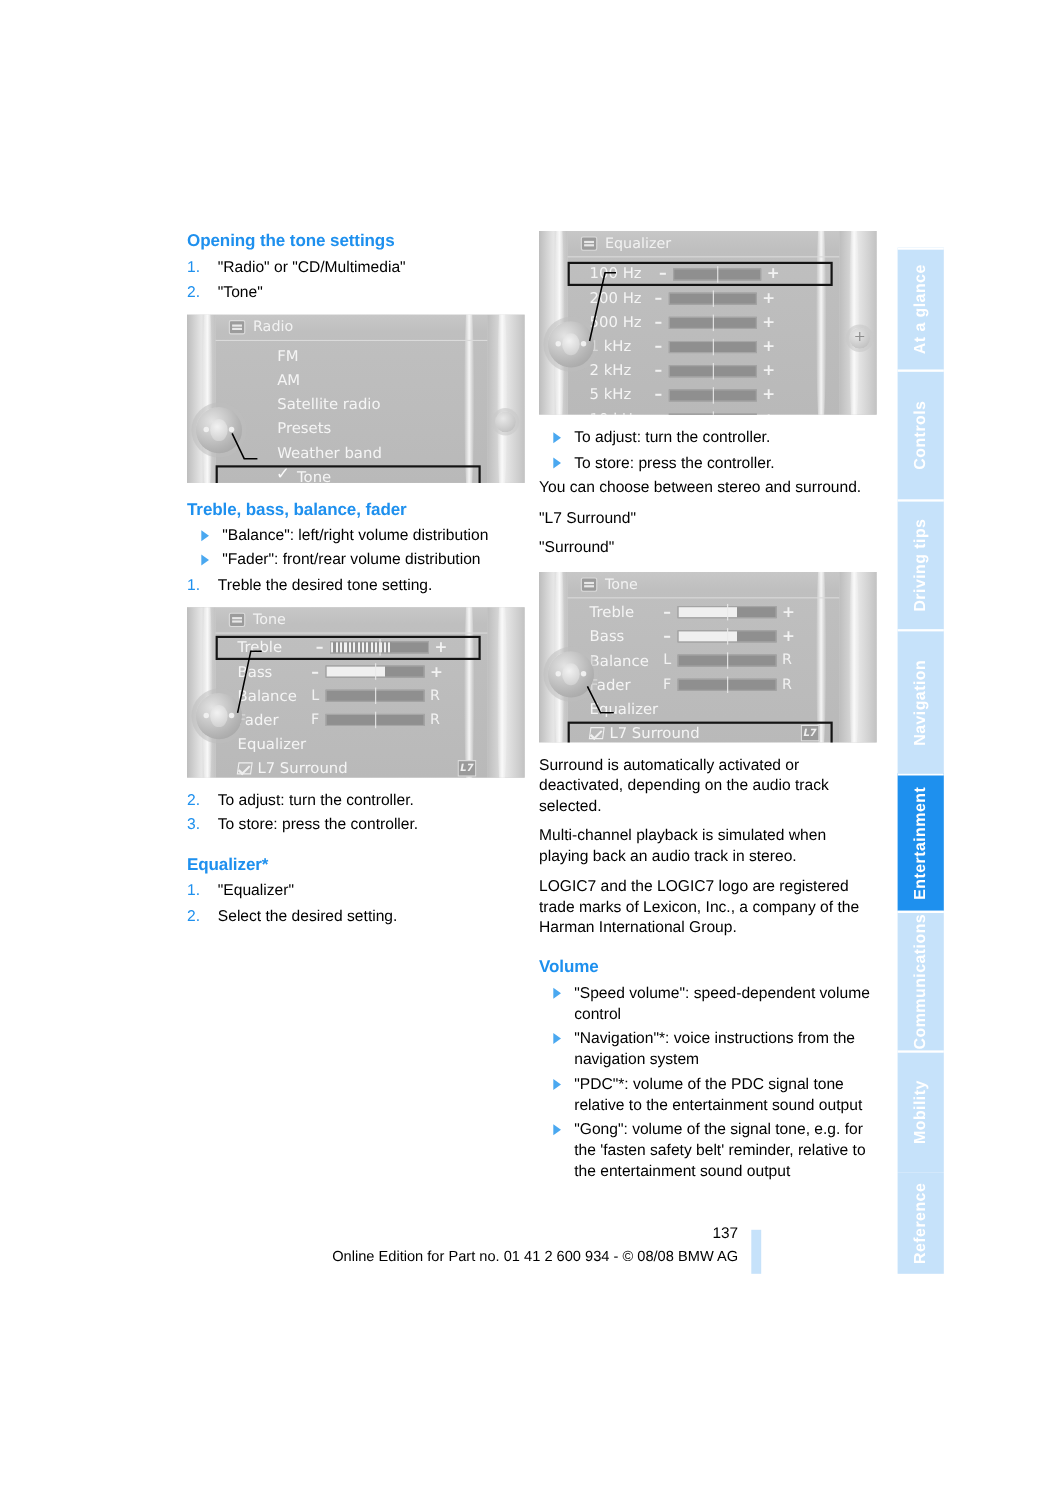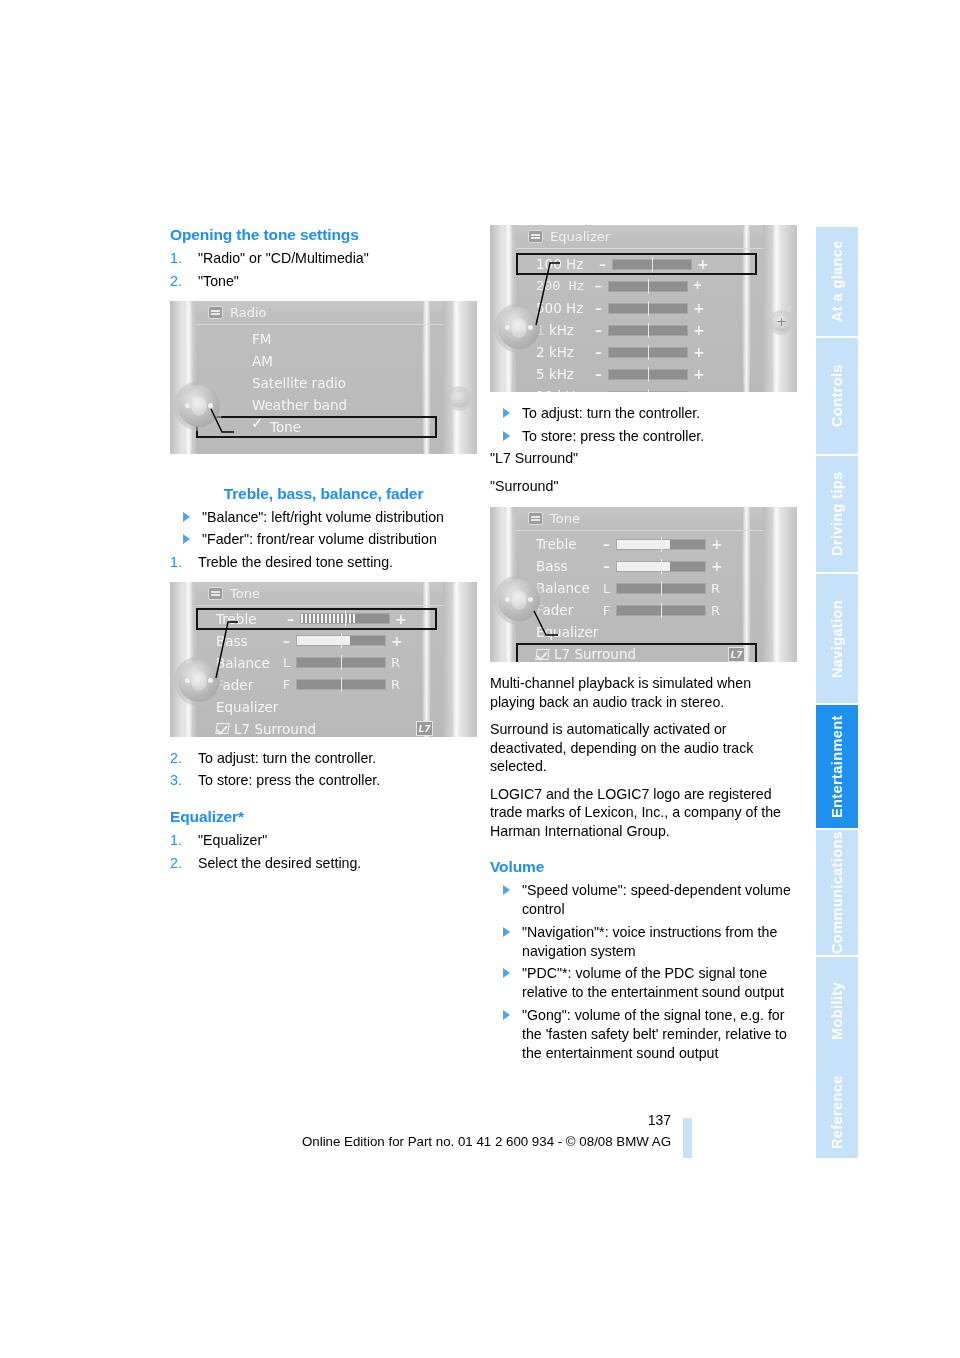--- a/index.html
+++ b/index.html
@@ -26,21 +26,21 @@
     display: flex; align-items: center; justify-content: center;
     font-size: 14.5px; font-weight: bold;
     letter-spacing: 0.4px;
     border-bottom: 2px solid #ffffff;
     white-space: nowrap;
   }
   .tab:last-child { border-bottom: none; }
   .tab.active { background: #1e90ee; }
 
   
-  .col { position: absolute; width: 307px; top: 225px; }
+  .col { position: absolute; width: 307px; top: 210px; }
   #col-left  { left: 170px; }
   #col-right { left: 490px; }
 
   h2.sec {
     color: #1e90ee;
     font-size: 15.5px;
     font-weight: bold;
     line-height: 20px;
     margin-bottom: 4px;
     letter-spacing: -0.1px;
@@ -272,38 +272,41 @@
         <div class="row">
             <span class="lbl">FM</span>
           </div>
         <div class="row">
             <span class="lbl">AM</span>
           </div>
         <div class="row">
             <span class="lbl">Satellite radio</span>
           </div>
         <div class="row">
+            <span class="lbl">Presets</span>
+          </div>
+        <div class="row">
             <span class="lbl">Weather band</span>
           </div>
         <div class="row sel">
           <span class="chkplain"></span>
           <span class="lbl">Tone</span>
         </div>
       </div>
 
       <div class="knob" style="left:8px; top:84px;">
           <span class="ctr"></span>
         </div>
       <div class="rknob" style="right:8px; top:88px;"></div>
       <svg width="307" height="153" style="position:absolute;left:0;top:0;pointer-events:none;">
         <polyline class="leader" points="41,108 52,131 64,131"></polyline>
       </svg>
     </div>
 
-    <h2 class="sec" style="margin-top:30px;text-align:center;">Treble, bass, balance, fader</h2>
+    <h2 class="sec" style="margin-top:15px;">Treble, bass, balance, fader</h2>
 
     <ul class="arrow indent">
       <li><span class="tri"></span><span>"Balance": left/right volume distribution</span></li>
       <li><span class="tri"></span><span>"Fader": front/rear volume distribution</span></li>
     </ul>
 
     <ol class="num">
       <li><span class="n">1.</span><span>Treble the desired tone setting.</span></li>
     </ol>
 
@@ -414,21 +417,21 @@
         <div class="row sel" style="padding-left:18px;">
           <span class="lbl">100 Hz</span>
           <span class="sl" style="left:80px;">
             <span class="mi">–</span>
             <span class="bar" style="width:80px;">
                 <span class="tick"></span>
               </span>
             <span class="pl">+</span>
           </span>
         </div>
-        <div class="row" style="padding-left:20px;font-family:Liberation Mono, monospace;">
+        <div class="row" style="padding-left:20px;">
           <span class="lbl">200 Hz</span>
           <span class="sl" style="left:78px;">
             <span class="mi">–</span>
             <span class="bar" style="width:80px;">
                 <span class="tick"></span>
               </span>
             <span class="pl">+</span>
           </span>
         </div>
         <div class="row" style="padding-left:20px;">
@@ -490,20 +493,21 @@
       <svg width="307" height="167" style="position:absolute;left:0;top:0;pointer-events:none;">
         <polyline class="leader" points="46,100 60,38 70,38"></polyline>
       </svg>
     </div>
 
     <ul class="arrow indent">
       <li><span class="tri"></span><span>To adjust: turn the controller.</span></li>
       <li><span class="tri"></span><span>To store: press the controller.</span></li>
     </ul>
 
+    <p class="body sp">You can choose between stereo and surround.</p>
     <p class="body sp">"L7 Surround"</p>
     <p class="body">"Surround"</p>
 
     <div class="shot" style="height:155px;margin-top:12px;">
       <div class="panel"></div>
       <div class="bezel-l"></div>
       <div class="bezel-r"></div>
       <div class="curve" style="left:14px;"></div>
       <div class="curve" style="right:46px;"></div>
       <div class="curve" style="right:16px;"></div>
@@ -568,22 +572,22 @@
       </div>
 
       <div class="knob" style="left:8px; top:72px;">
           <span class="ctr"></span>
         </div>
       <svg width="307" height="155" style="position:absolute;left:0;top:0;pointer-events:none;">
         <polyline class="leader" points="44,104 56,128 68,128"></polyline>
       </svg>
     </div>
 
+    <p class="body sp">Surround is automatically activated or deactivated, depending on the audio track selected.</p>
     <p class="body sp">Multi-channel playback is simulated when playing back an audio track in stereo.</p>
-    <p class="body sp">Surround is automatically activated or deactivated, depending on the audio track selected.</p>
     <p class="body">LOGIC7 and the LOGIC7 logo are registered trade marks of Lexicon, Inc., a company of the Harman International Group.</p>
 
     <h2 class="sec gap">Volume</h2>
     <ul class="arrow indent">
       <li><span class="tri"></span><span>"Speed volume": speed-dependent volume control</span></li>
       <li><span class="tri"></span><span>"Navigation"*: voice instructions from the navigation system</span></li>
       <li><span class="tri"></span><span>"PDC"*: volume of the PDC signal tone relative to the entertainment sound output</span></li>
       <li><span class="tri"></span><span>"Gong": volume of the signal tone, e.g. for the 'fasten safety belt' reminder, relative to the entertainment sound output</span></li>
     </ul>
   </div>

